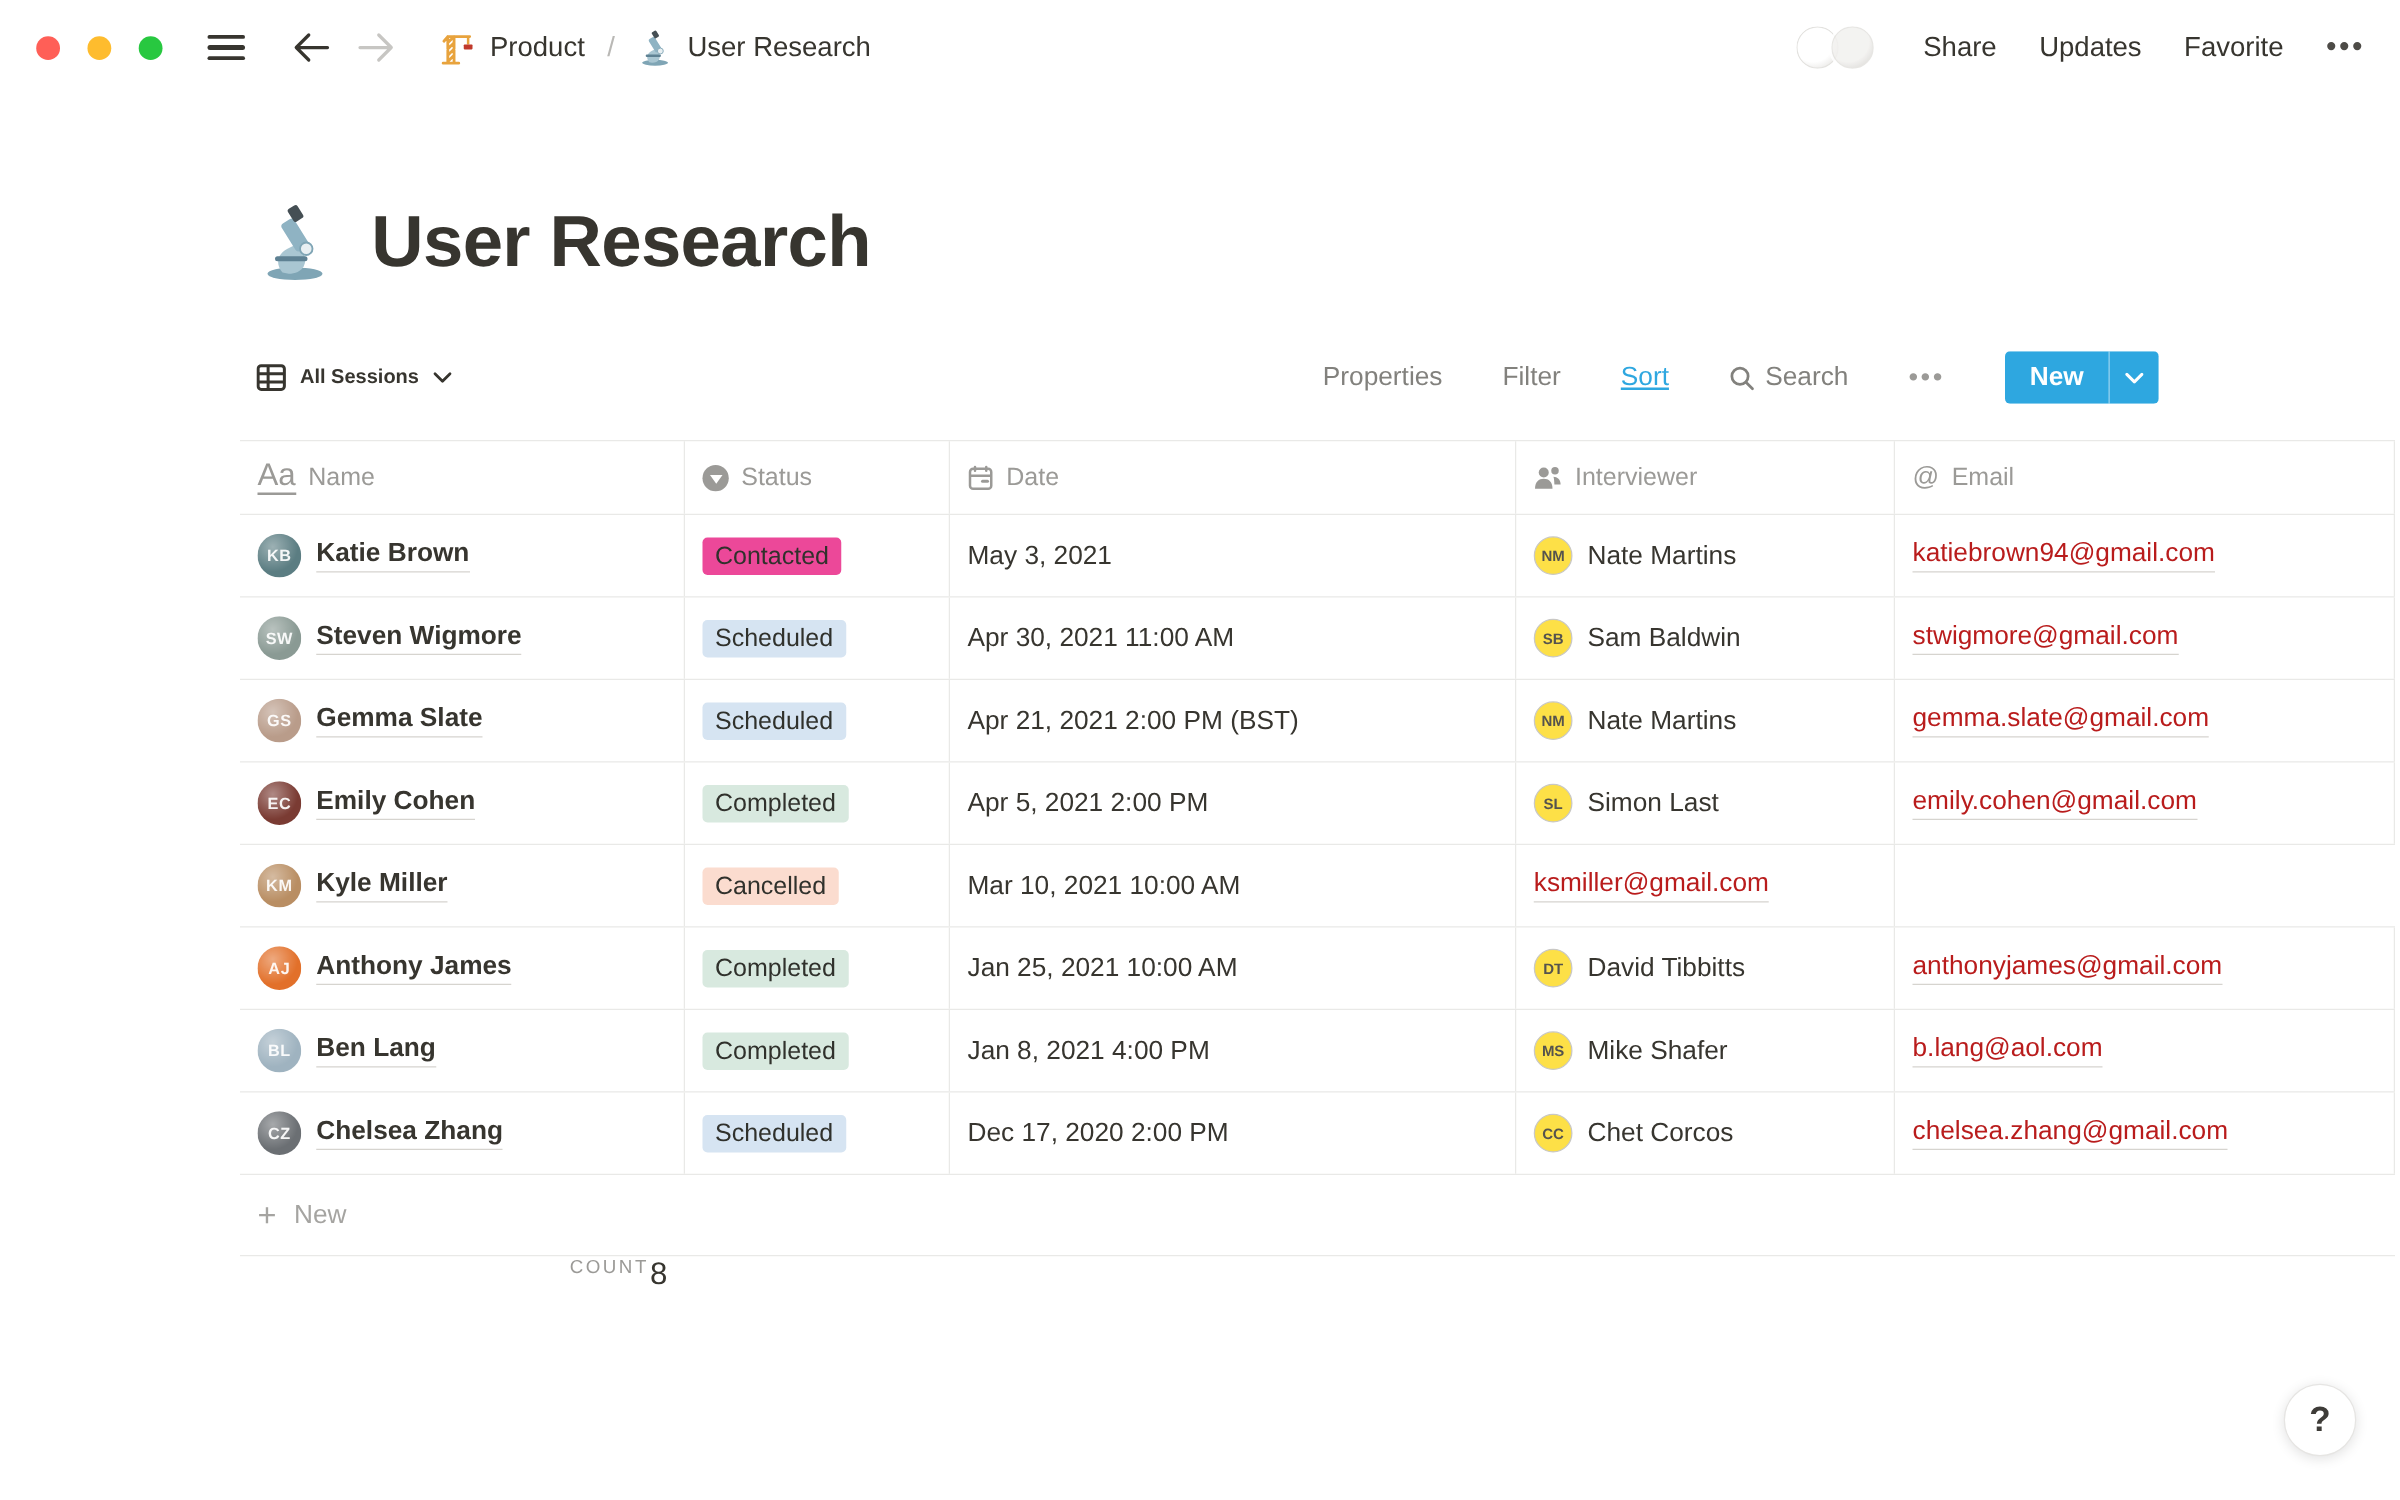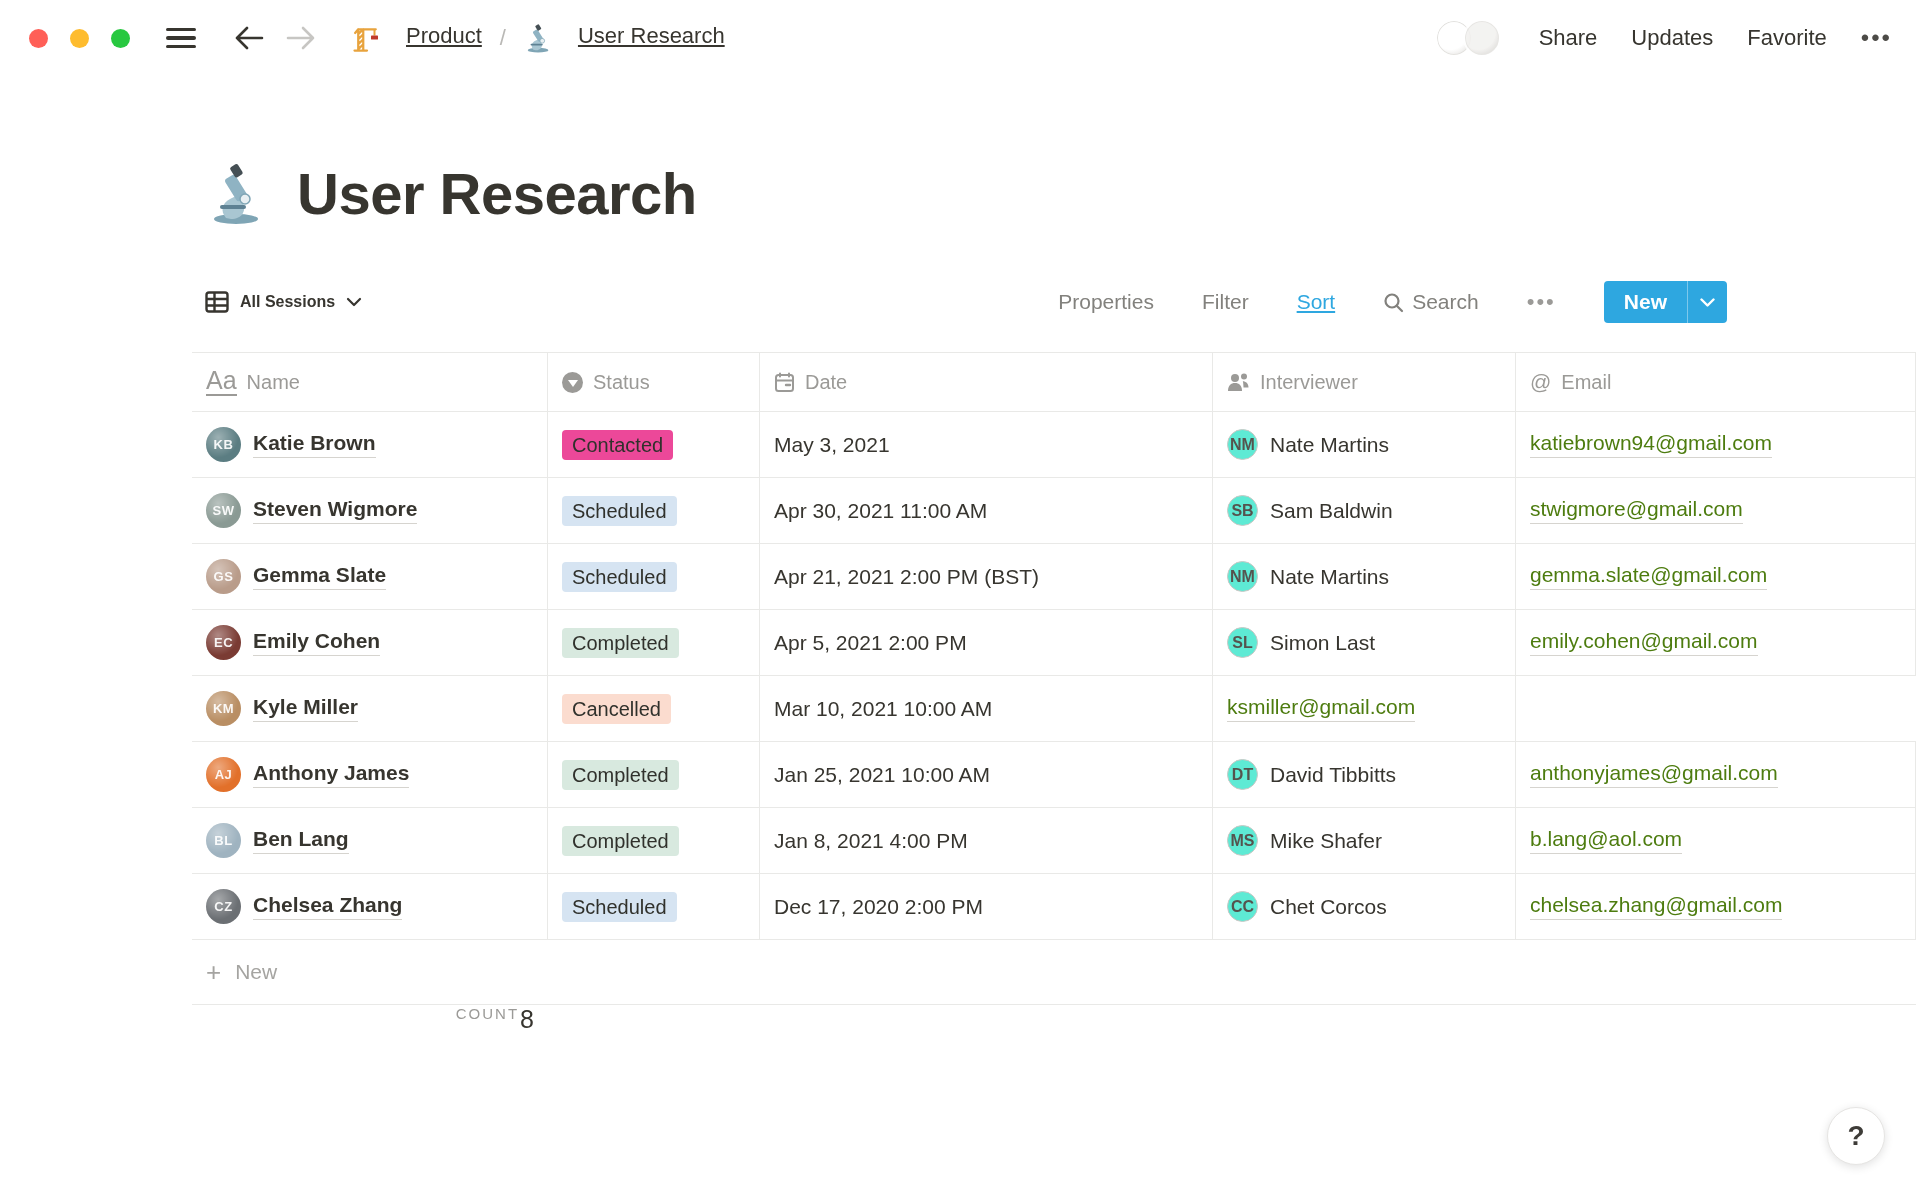--- a/index.html
+++ b/index.html
@@ -14,21 +14,21 @@
             display:flex; align-items:center; padding:0 28px 0 29px; background:#fff; }
   .lights { display:flex; gap:22px; margin-right:36px; }
   .light { width:19px; height:19px; border-radius:50%; }
   .light.red{ background:#FF5F57; } .light.yellow{ background:#FEBC2E; } .light.green{ background:#28C840; }
   .hamburger { width:30px; height:20px; display:flex; flex-direction:column; justify-content:space-between; cursor:pointer; margin-right:38px; }
   .hamburger span { display:block; height:3.2px; background:#37352F; border-radius:2px; }
   .navarrows { display:flex; gap:22px; margin-right:36px; }
   .navarrow { width:30px; height:30px; display:flex; align-items:center; justify-content:center; }
   .breadcrumb { display:flex; align-items:center; gap:12px; font-size:22px; color:#37352F; }
   .breadcrumb .sep { color:#B9B8B5; padding:0 6px; }
-  .crumb { display:flex; gap:24px; cursor:pointer;text-decoration:underline; }
+  .crumb { display:flex; align-items:center; gap:10px; cursor:pointer; }
   .topbar-right { margin-left:auto; display:flex; align-items:center; gap:34px; font-size:22px; }
   .avatar-stack { display:flex; margin-right:4px; }
   .tav { width:38px; height:38px; border-radius:50%; border:2px solid #fff;
          background:radial-gradient(circle at 40% 35%, #ffffff 55%, #d9d7d3 100%); box-shadow:0 0 0 1px #E3E2DF inset; }
   .tav + .tav { margin-left:-10px; background:radial-gradient(circle at 40% 35%, #f2f1ef 55%, #c9c7c3 100%); opacity:.85; }
   .top-action { cursor:pointer; color:#37352F; }
   .top-dots { font-size:24px; letter-spacing:2px; color:#4d4b47; cursor:pointer; }
 
   
   .title-wrap { position:absolute; top:150px; left:205px; height:86px; display:flex; align-items:center; gap:26px; }
@@ -62,25 +62,25 @@
   .select-circle::after { content:""; position:absolute; left:5.5px; top:8px; border-left:5px solid transparent;
                           border-right:5px solid transparent; border-top:7px solid #fff; }
   .at-glyph { font-size:21px; color:#9B9A97; }
 
   .pavatar { width:35px; height:35px; border-radius:50%; flex:0 0 35px; margin-right:12px;
              display:flex; align-items:center; justify-content:center;
              color:rgba(255,255,255,.92); font-size:13px; font-weight:700; letter-spacing:.5px; }
   .name-text { font-weight:700; color:#37352F; border-bottom:1px solid #D6D4CF; padding-bottom:2px; cursor:pointer; white-space:nowrap; }
   .badge { height:30px; line-height:30px; padding:0 10px; border-radius:4px; font-size:20px; color:#30312C; white-space:nowrap; }
   .date-text { color:#37352F; white-space:nowrap; }
-  .iavatar { width:31px; height:31px; border-radius:50%; flex:0 0 31px; margin-right:12px; background:#5eead4;
+  .iavatar { width:31px; height:31px; border-radius:50%; flex:0 0 31px; margin-right:12px; background:#fde047;
              border:1px solid #C9C8C5; display:flex; align-items:center; justify-content:center;
-             font-size:16px; font-weight:700; color:#55534E; }
+             font-size:12px; font-weight:700; color:#55534E; }
   .int-name { color:#37352F; white-space:nowrap; }
-  .email-text { color:#4d7c0f; border-bottom:1px solid #D6D4CF; padding-bottom:2px; cursor:pointer; white-space:nowrap; }
+  .email-text { color:#b91c1c; border-bottom:1px solid #D6D4CF; padding-bottom:2px; cursor:pointer; white-space:nowrap; }
 
   .newrow { height:65px; display:flex; align-items:center; gap:14px; padding-left:14px;
             color:#A5A4A1; font-size:21px; border-bottom:1px solid #E9E9E7; cursor:pointer; }
   .plus { font-size:26px; font-weight:400; color:#A5A4A1; line-height:1; }
 
   .countrow { width:356px; height:62px; display:flex; justify-content:flex-end;
               gap:1px; padding-right:14px; cursor:pointer; }
   .count-label { font-size:15px; letter-spacing:2px; color:#9B9A97; }
   .count-value { font-size:25px; color:#37352F; }
 

